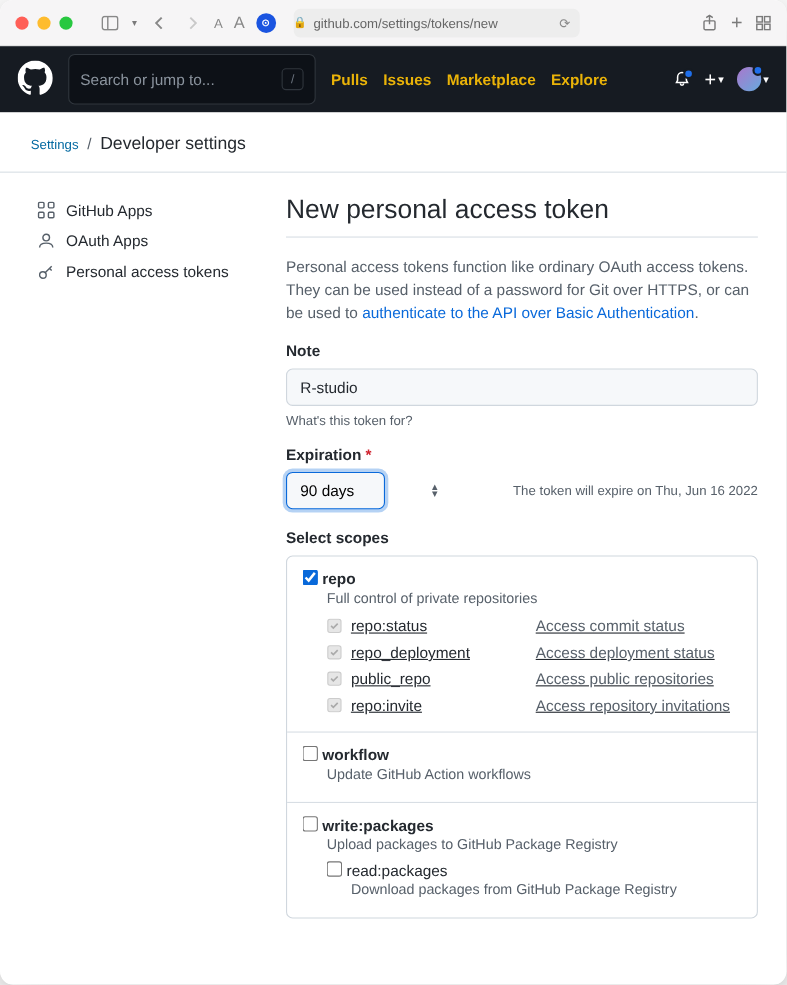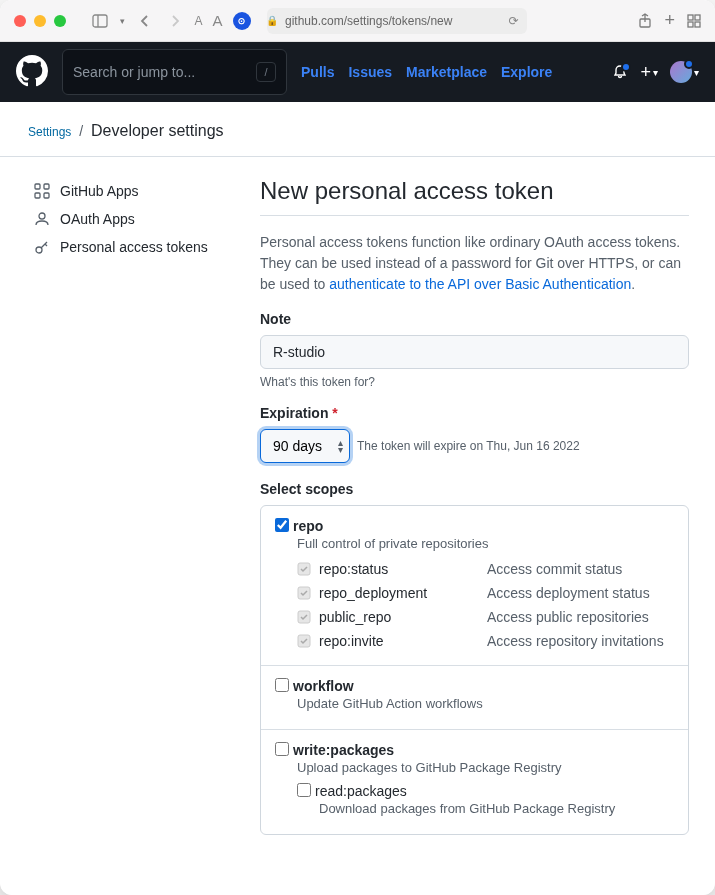--- a/index.html
+++ b/index.html
@@ -79,21 +79,21 @@
     }
     .gh-search .slash {
       width: 20px; height: 20px;
       border: 1px solid #30363d;
       border-radius: 4px;
       display:flex; align-items:center; justify-content:center;
       font-size: 11px;
       color: #6e7681;
     }
     .gh-nav { display:flex; gap:14px; }
-    .gh-nav a { color:#3b82f6; font-weight:600; font-size:14px; text-decoration:none; }
+    .gh-nav a { color:#eab308; font-weight:600; font-size:14px; text-decoration:none; }
     .gh-header-right { display:flex; gap:12px; align-items:center; margin-left:auto; color:#fff; }
     .bell-wrap, .plus-wrap { position:relative; display:flex; align-items:center; }
     .blue-dot { position:absolute; top:-2px; right:-3px; width:10px; height:10px; border-radius:50%; background:#1f6feb; border:2px solid #161b22;}
     .avatar { width:22px; height:22px; border-radius:50%; background: linear-gradient(135deg,#a7c,#6ad); position:relative;}
     .caret { font-size:10px; margin-left:2px; color:#fff; }
 
     
     .subhead {
       padding: 20px 28px 16px;
       border-bottom: 1px solid #d8dee4;
@@ -132,21 +132,21 @@
       background:#f6f8fa;
       border:1px solid #d0d7de;
       border-radius:6px;
       padding: 0 12px;
       font-size:14px;
       color:#24292f;
       margin-bottom:6px;
       outline:none;
     }
     .hint { font-size:12px; color:#57606a; margin-bottom:16px;}
-    .select-wrap { display:flex; align-items:center; gap:14px; margin-bottom:18px;}
+    .select-wrap { display:flex; align-items:center; gap:14px; margin-bottom:18px;justify-content:space-between;}
     .select {
       height:34px;
       background:#f6f8fa;
       border:1px solid #d0d7de;
       border-radius:6px;
       padding: 0 26px 0 12px;
       font-size:14px;
       position:relative;
       box-shadow: 0 0 0 3px rgba(9,105,218,0.3);
       border-color:#0969da;
@@ -169,21 +169,21 @@
     }
     .scope-group {
       padding: 12px 14px;
       border-bottom: 1px solid #d8dee4;
     }
     .scope-group:last-child { border-bottom:none;}
     .scope-head { display:flex; gap:4px; margin-bottom:2px;}
     .scope-head input[type=checkbox]{ width:14px; height:14px; accent-color:#0969da;}
     .scope-head label { font-weight:600; font-size:14px;}
     .scope-sub { font-size:13px; color:#57606a; margin-left:22px; margin-bottom:6px;}
-    .scope-list { margin-left:22px; }
+    .scope-list { margin-left:22px;text-decoration:underline; }
     .scope-row { display:flex; align-items:center; padding:4px 0; gap:8px;}
     .scope-row .ck { width:14px; height:14px; display:inline-flex; align-items:center; justify-content:center;}
     .scope-row .ck svg { width:14px; height:14px; }
     .scope-name { width:160px; font-size:14px; color:#24292f;}
     .scope-desc { font-size:14px; color:#57606a;}
     .nest { margin-left:22px; margin-top:8px;}
     .nest .scope-head label { font-weight:400;}
     .fade {
       position:absolute; bottom:0; left:0; right:0; height:30px;
       background:linear-gradient(to bottom, rgba(255,255,255,0), #fff);

